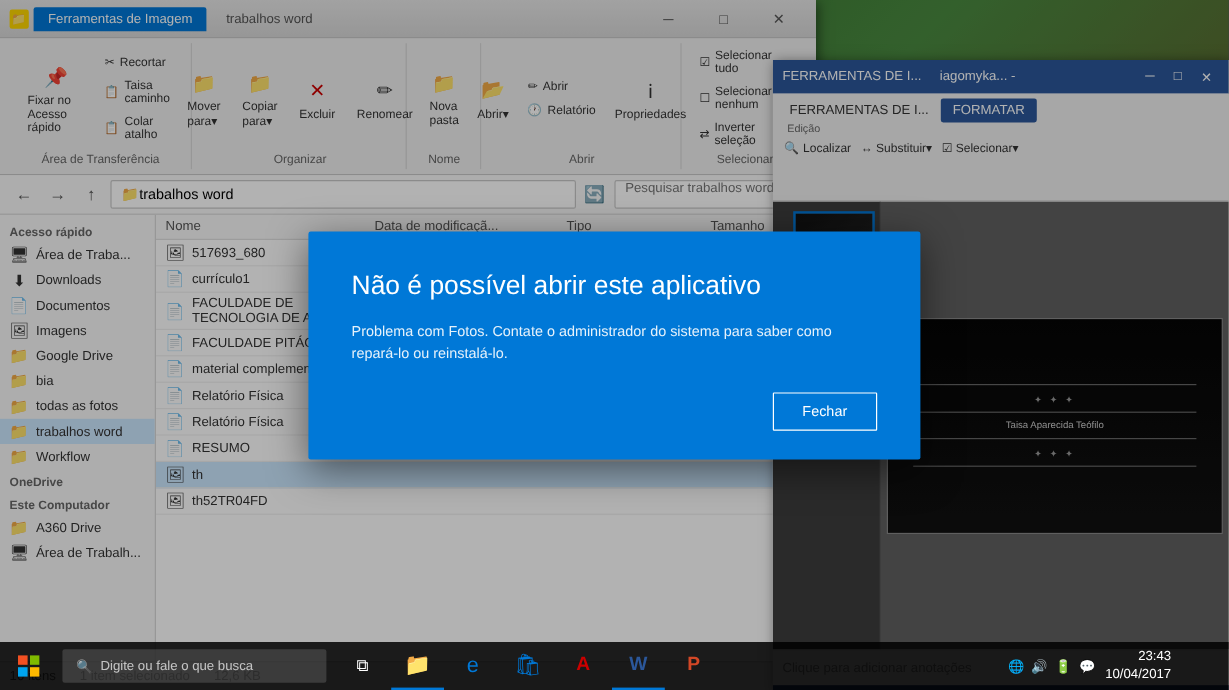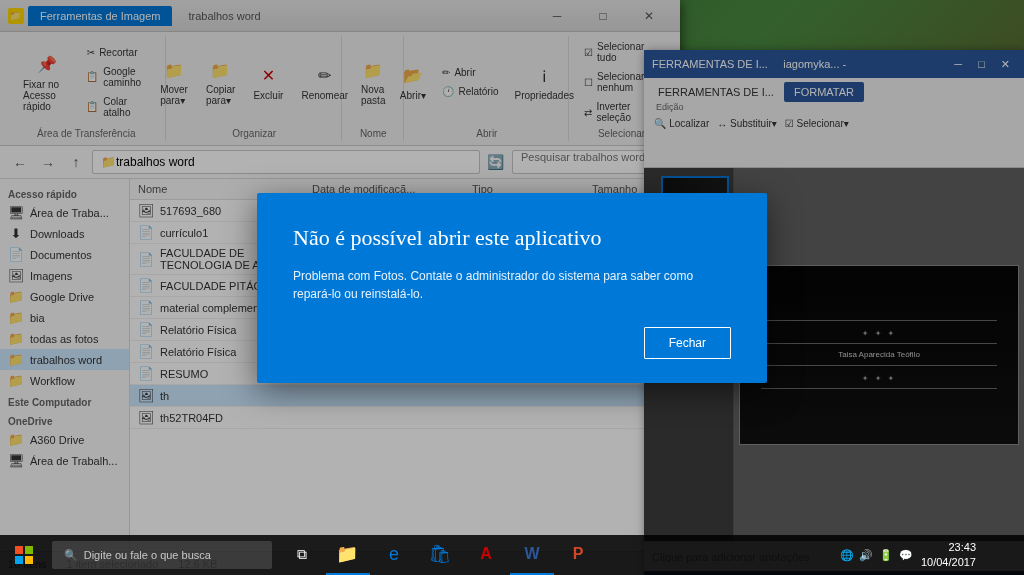--- a/index.html
+++ b/index.html
@@ -138,22 +138,22 @@
     }
     .breadcrumb-bar {
       flex: 1; height: 24px;
       background: white; border: 1px solid #c8c8c8;
       display: flex; align-items: center; padding: 0 8px;
       font-size: 12px; border-radius: 2px;
     }
     .search-bar {
       width: 160px; height: 24px;
       background: white; border: 1px solid #c8c8c8;
-      display: flex; align-items: flex-start; padding: 0 8px;
-      border-radius: 2px; gap: 4px;
+      display: flex; align-items: flex-end; padding: 0 8px;
+      border-radius: 2px; gap: 4px; flex-direction: column;
     }
     .search-input {
       flex: 1; border: none; outline: none; font-size: 11px;
       background: transparent; color: #666;
     }
 
     
     .file-list-container {
       display: flex; flex: 1; overflow: hidden;
     }
@@ -243,21 +243,20 @@
       width: 510px;
       background: #0078d7;
       border-radius: 2px;
       box-shadow: 0 8px 32px rgba(0,0,0,0.5);
       padding: 32px 36px 24px;
       color: white;
     }
     .modal-title {
       font-size: 22px; font-weight: 300;
       margin-bottom: 16px;
-      font-family: Liberation Serif, serif;
     }
     .modal-message {
       font-size: 12px; line-height: 1.5;
       color: rgba(255,255,255,0.9);
       margin-bottom: 24px;
     }
     .modal-buttons {
       display: flex; justify-content: flex-end;
     }
     .modal-btn {
@@ -363,21 +362,21 @@
             <div class="ribbon-btn-icon">📌</div>
             <span>Fixar no<br>Acesso rápido</span>
           </div>
           <div class="ribbon-btn-small-group">
             <div class="ribbon-btn-small">
               <span>✂</span>
               <span>Recortar</span>
             </div>
             <div class="ribbon-btn-small">
               <span>📋</span>
-              <span>Google caminho</span>
+              <span>Taisa caminho</span>
             </div>
             <div class="ribbon-btn-small">
               <span>📋</span>
               <span>Colar atalho</span>
             </div>
           </div>
         </div>
         <div class="ribbon-group-label">Área de Transferência</div>
       </div>
 
@@ -507,22 +506,22 @@
         <span>todas as fotos</span>
       </div>
       <div class="sidebar-item active">
         <span class="sidebar-icon">📁</span>
         <span>trabalhos word</span>
       </div>
       <div class="sidebar-item">
         <span class="sidebar-icon">📁</span>
         <span>Workflow</span>
       </div>
+      <div class="sidebar-section">OneDrive</div>
       <div class="sidebar-section">Este Computador</div>
-      <div class="sidebar-section">OneDrive</div>
       <div class="sidebar-item">
         <span class="sidebar-icon">📁</span>
         <span>A360 Drive</span>
       </div>
       <div class="sidebar-item">
         <span class="sidebar-icon">🖥</span>
         <span>Área de Trabalh...</span>
       </div>
     </div>
 

